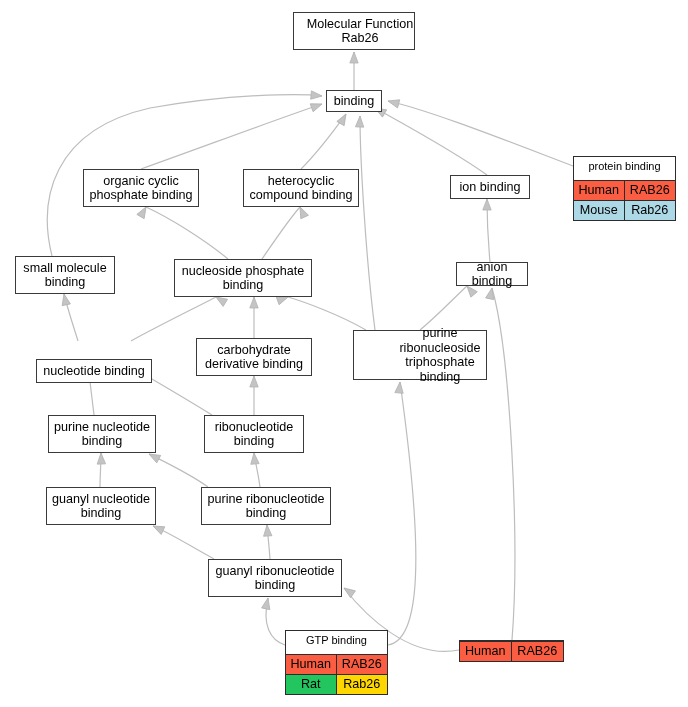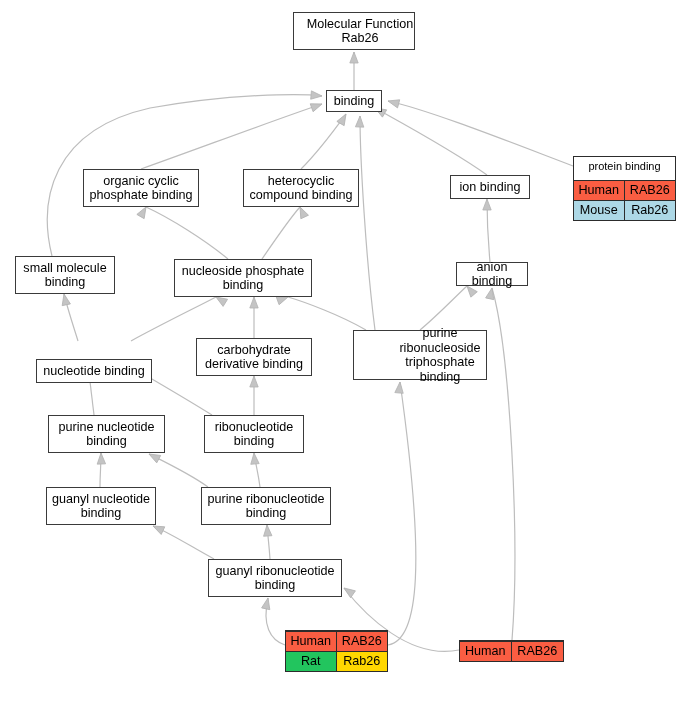--- a/index.html
+++ b/index.html
@@ -121,21 +121,21 @@
     </div>
     <div class="node-box" style="left: 196px; top: 338px; width: 116px; height: 38px;">
       <span style="white-space: pre-line;">carbohydrate
 derivative binding</span>
     </div>
     <div class="node-box" style="left: 353px; top: 330px; width: 134px; height: 50px; padding-left: 40px;">
       <span style="white-space: pre-line;">purine ribonucleoside
 triphosphate
 binding</span>
     </div>
-    <div class="node-box" style="left: 48px; top: 415px; width: 117px; height: 38px;">
+    <div class="node-box" style="left: 48px; top: 415px; width: 108px; height: 38px;">
       <span style="white-space: pre-line;">purine nucleotide
 binding</span>
     </div>
     <div class="node-box" style="left: 204px; top: 415px; width: 100px; height: 38px;">
       <span style="white-space: pre-line;">ribonucleotide
 binding</span>
     </div>
     <div class="node-box" style="left: 46px; top: 487px; width: 110px; height: 38px; align-items: center;">
       <span style="white-space: pre-line;">guanyl nucleotide
 binding</span>
@@ -155,20 +155,21 @@
       <div class="rw">
         <div class="cell left" style="background: rgb(250, 93, 66);">Human</div>
         <div class="cell right" style="background: rgb(250, 93, 66);">RAB26</div>
       </div>
       <div class="rw">
         <div class="cell left" style="background: rgb(173, 216, 230);">Mouse</div>
         <div class="cell right" style="background: rgb(173, 216, 230);">Rab26</div>
       </div>
     </div>
     <div class="tbl" style="left: 285px; top: 630px; width: 103px;">
+      <div class="hdr">GTP binding</div>
       <div class="rw">
         <div class="cell left" style="background: rgb(250, 93, 66);">Human</div>
         <div class="cell right" style="background: rgb(250, 93, 66);">RAB26</div>
       </div>
       <div class="rw">
         <div class="cell left" style="background: #22c55e;">Rat</div>
         <div class="cell right" style="background: rgb(255, 215, 0);">Rab26</div>
       </div>
     </div>
     <div class="tbl" style="left: 459px; top: 640px; width: 105px;">

